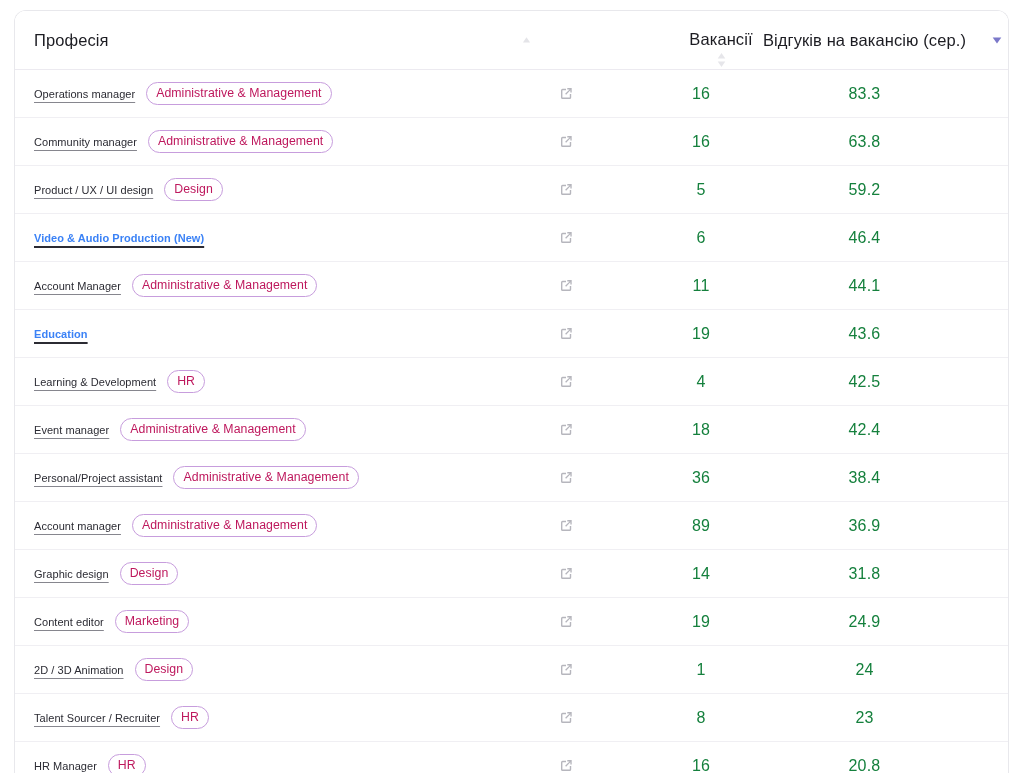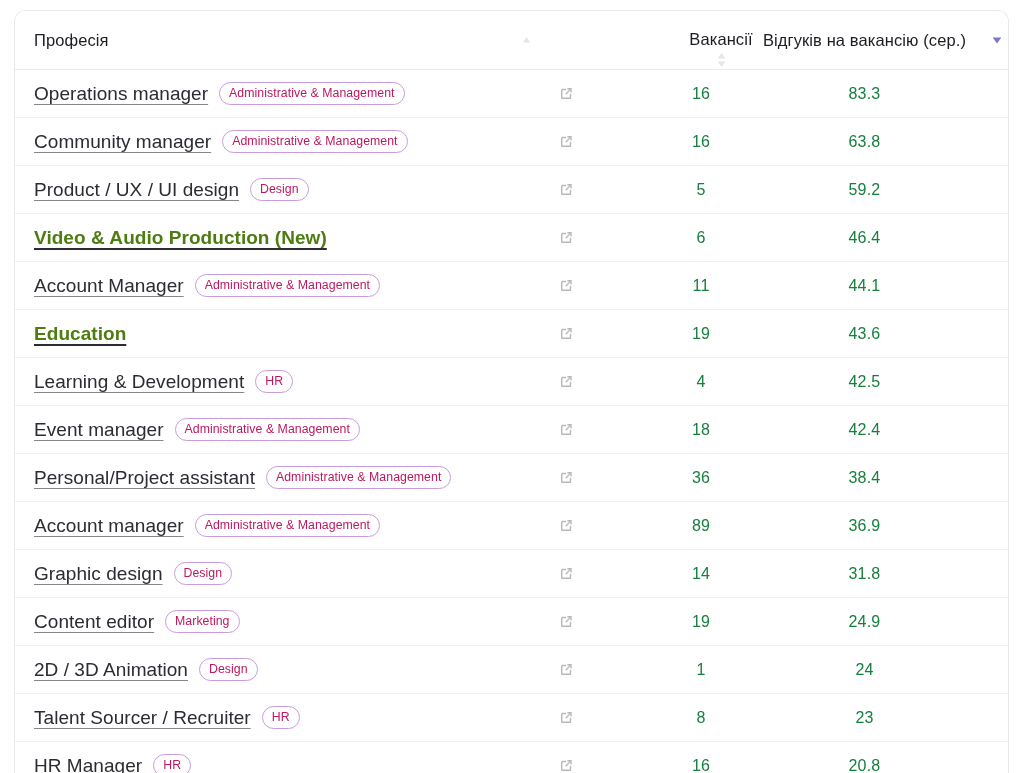--- a/index.html
+++ b/index.html
@@ -94,33 +94,33 @@
   .cell-prof {
     display: flex;
     align-items: center;
     gap: 11px;
     padding-left: 19px;
     height: 47px;
     overflow: hidden;
   }
 
   .prof-name {
-    font-size: 19px;
+    font-size: 11px;
     color: #2b2b33;
     text-decoration: underline;
     text-underline-offset: 3.5px;
     text-decoration-thickness: 1px;
     text-decoration-color: #86868e;
     white-space: nowrap;
     cursor: pointer;
     letter-spacing: .05px;
   }
   .prof-name.is-bold {
     font-weight: 700;
-    color: #4d7c0f;
+    color: #3b82f6;
     text-decoration-color: #2b2b33;
     text-decoration-thickness: 1.6px;
   }
 
   .tag-pill {
     display: inline-flex;
     align-items: center;
     justify-content: center;
     height: 21px;
     padding: 0 9px;

